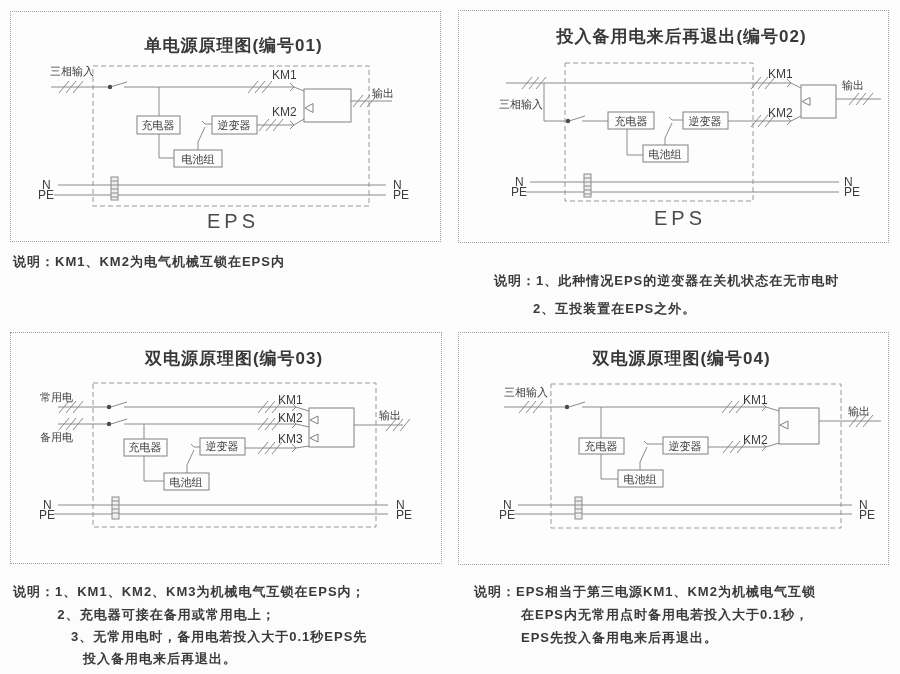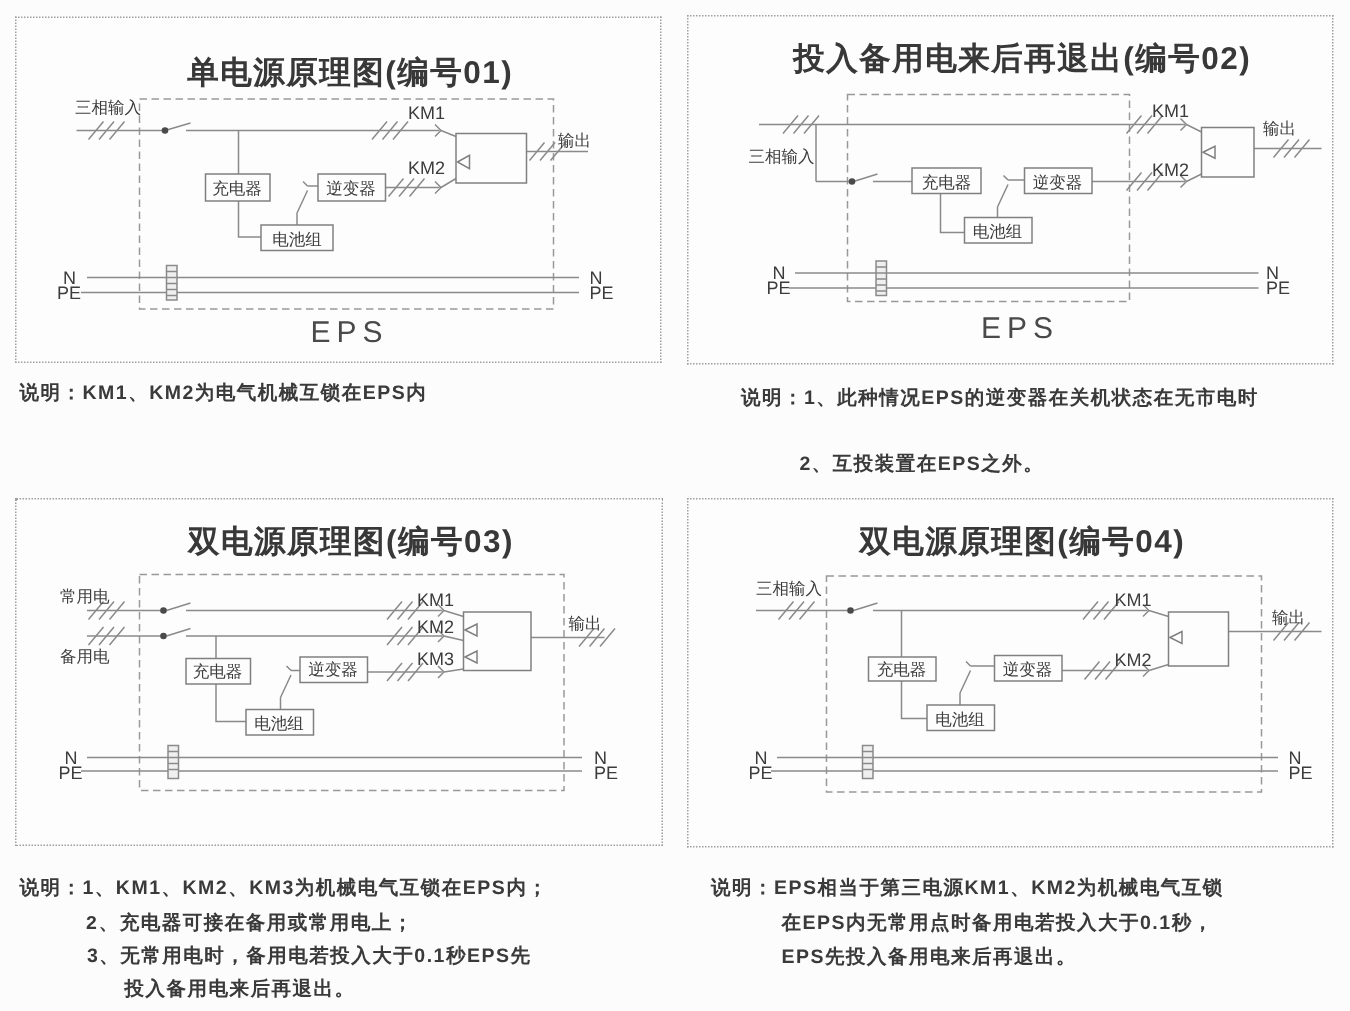--- a/index.html
+++ b/index.html
@@ -3,21 +3,21 @@
 <meta charset="utf-8">
 <style>
   html,body{margin:0;padding:0;background:#ffffff;}
   .screen{position:relative;width:900px;height:674px;background:#fcfcfc;overflow:hidden;
           font-family:"Liberation Sans", sans-serif;color:#3a3a3a;}
   .pbox{position:absolute;border:1px dotted #9f9f9f;background:#fdfdfd;box-sizing:border-box;}
   #box1{left:10px;top:11px;width:431px;height:231px;}
   #box2{left:458px;top:10px;width:431px;height:233px;}
   #box3{left:10px;top:332px;width:432px;height:232px;}
   #box4{left:458px;top:332px;width:431px;height:233px;}
-  .title{position:absolute;left:16px;right:0;text-align:center;font-size:21px;font-weight:bold;
+  .title{position:absolute;left:16px;right:0;text-align:center;font-size:17px;font-weight:bold;
          color:#383838;letter-spacing:1px;white-space:nowrap;}
   #box1 .title{top:22px;}
   #box2 .title{top:14px;}
   #box3 .title{top:14px;}
   #box4 .title{top:14px;}
   .diagram{position:absolute;left:0;top:0;width:100%;height:100%;}
   .note{position:absolute;font-size:13px;font-weight:600;color:#3a3a3a;letter-spacing:1px;
         white-space:nowrap;}
   svg text{font-family:"Liberation Sans", sans-serif;fill:#3c3c3c;font-size:11px;}
   svg text.lat{font-size:12px;}
@@ -124,21 +124,21 @@
       <text x="246" y="114" text-anchor="middle">逆变器</text>
       <text x="206" y="147" text-anchor="middle">电池组</text>
       <text x="383" y="78">输出</text>
       <text class="lat" x="56" y="175">N</text>
       <text class="lat" x="52" y="185">PE</text>
       <text class="lat" x="385" y="175">N</text>
       <text class="lat" x="385" y="185">PE</text>
       <text class="eps" x="221" y="214" text-anchor="middle">EPS</text>
     </svg>
   </div>
-  <div class="note" style="left:494px;top:256px;">说明：1、此种情况EPS的逆变器在关机状态在无市电时</div>
+  <div class="note" style="left:494px;top:272px;">说明：1、此种情况EPS的逆变器在关机状态在无市电时</div>
   <div class="note" style="left:533px;top:300px;text-align:right;">2、互投装置在EPS之外。</div>
 
   <div class="pbox" id="box3">
     <div class="title">双电源原理图(编号03)</div>
     <svg class="diagram" viewBox="0 0 430 230">
       <g>
         <rect class="dash" x="82" y="50" width="283" height="144"></rect>
       </g>
       <g class="wire">
         <path d="M47,74 H97 M113,74 H284"></path>
@@ -184,21 +184,21 @@
       <text x="175" y="153" text-anchor="middle">电池组</text>
       <text x="368" y="86">输出</text>
       <text class="lat" x="32" y="176">N</text>
       <text class="lat" x="28" y="186">PE</text>
       <text class="lat" x="385" y="176">N</text>
       <text class="lat" x="385" y="186">PE</text>
     </svg>
   </div>
   <div class="note" style="left:13px;top:583px;">说明：1、KM1、KM2、KM3为机械电气互锁在EPS内；</div>
   <div class="note" style="left:57px;top:606px;font-family:Liberation Mono, monospace;">2、充电器可接在备用或常用电上；</div>
-  <div class="note" style="left:58px;top:628px;">3、无常用电时，备用电若投入大于0.1秒EPS先</div>
+  <div class="note" style="left:71px;top:628px;">3、无常用电时，备用电若投入大于0.1秒EPS先</div>
   <div class="note" style="left:83px;top:650px;">投入备用电来后再退出。</div>
 
   <div class="pbox" id="box4">
     <div class="title">双电源原理图(编号04)</div>
     <svg class="diagram" viewBox="0 0 429 231">
       <g>
         <rect class="dash" x="92" y="51" width="290" height="144"></rect>
       </g>
       <g class="wire">
         <path d="M45,74 H106 M123,74 H306"></path>

